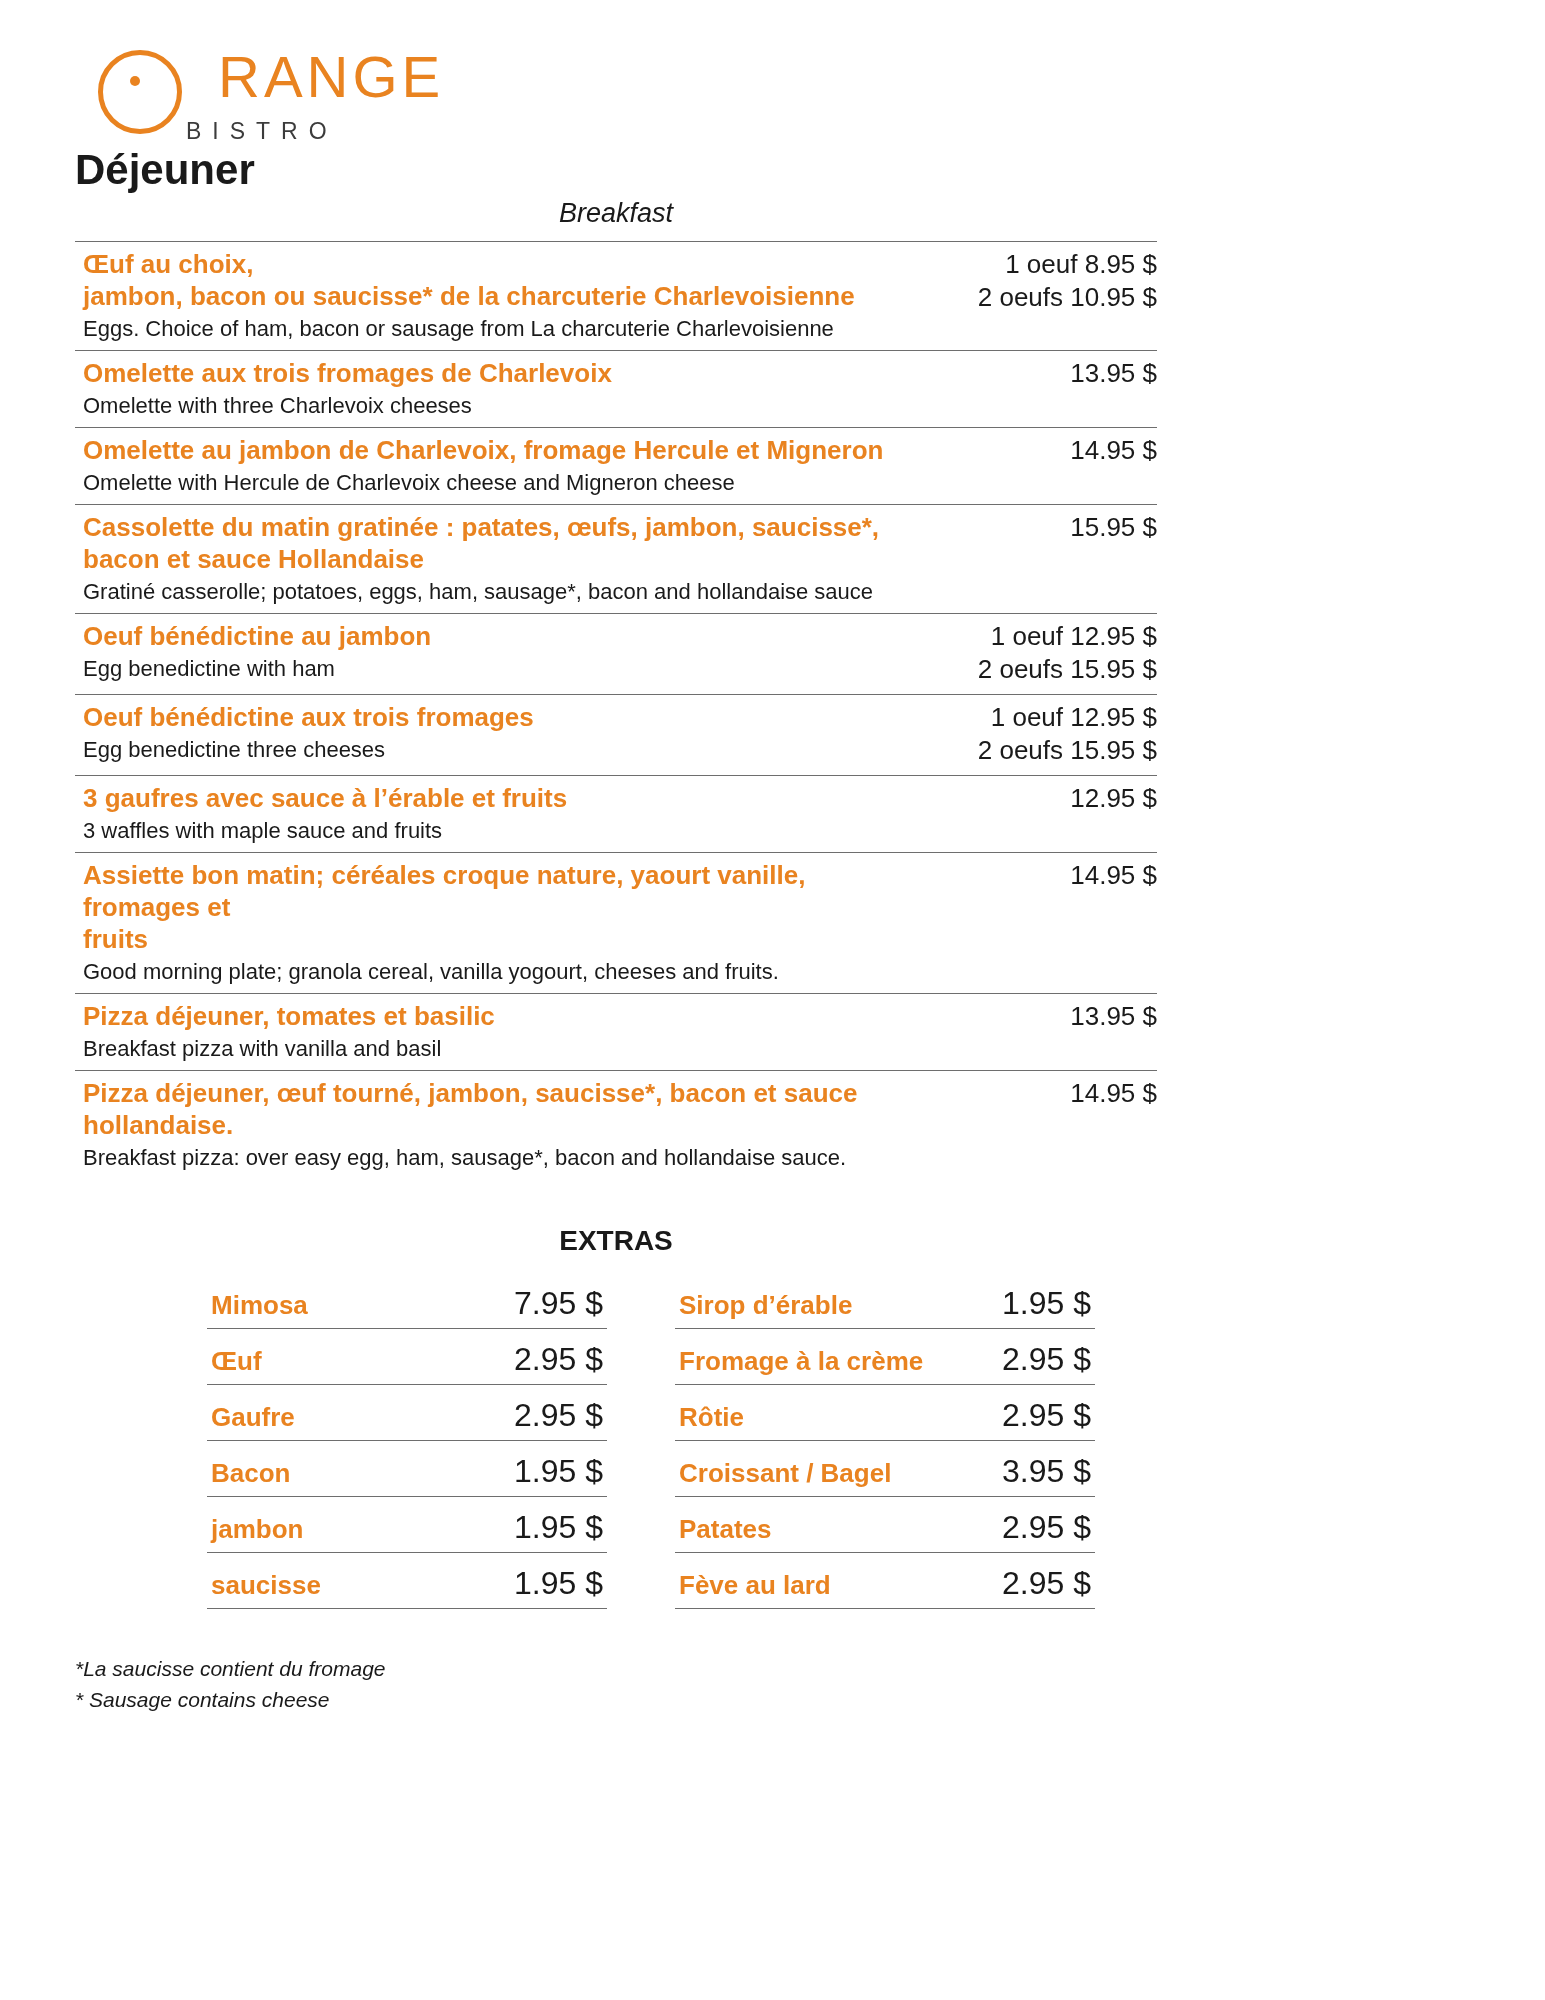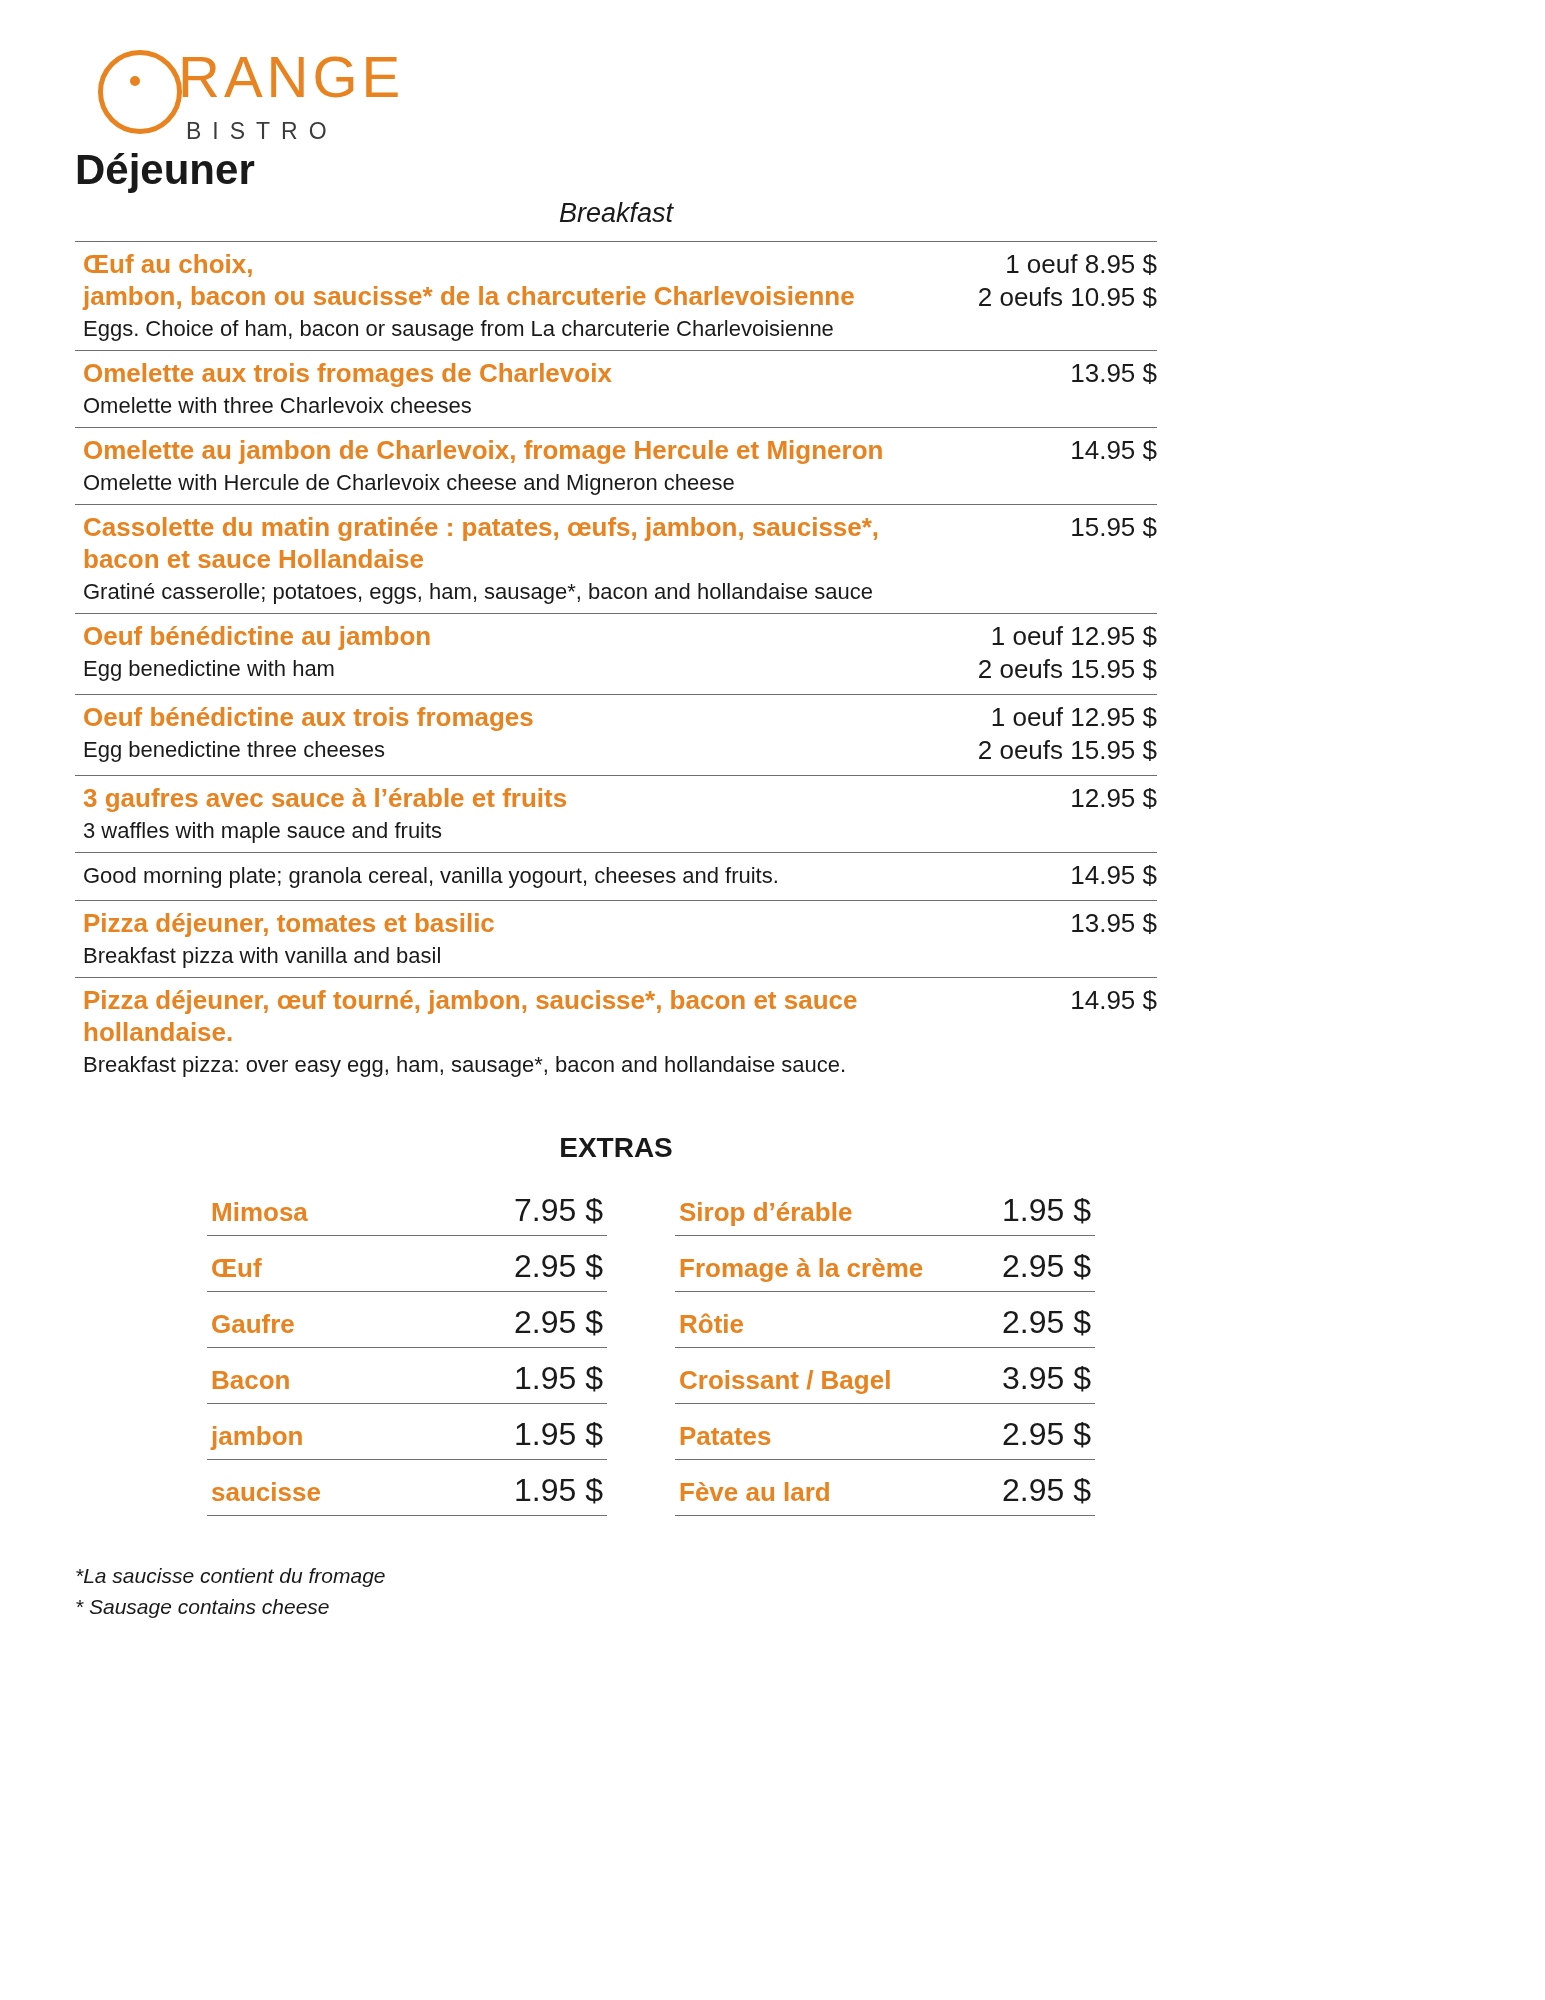--- a/index.html
+++ b/index.html
@@ -15,21 +15,21 @@
     height: 2000px;
     background: #ffffff;
     color: var(--ink);
     font-family: "Liberation Sans", sans-serif;
     position: relative;
     overflow: hidden;
   }
 
   
   .logo { position: absolute; left: 98px; top: 50px; }
-  .logo-row { display: flex; align-items: flex-start; }
+  .logo-row { display: flex; align-items: flex-start; gap: 40px; }
   .logo-circle {
     width: 84px; height: 84px;
     border: 5px solid var(--accent);
     border-radius: 50%;
     position: relative;
     flex: 0 0 auto;
   }
   .logo-dot {
     position: absolute; left: 27px; top: 21px;
     width: 10px; height: 10px;
@@ -152,20 +152,22 @@
       </div>
       <div class="menu-item">
         <div class="item-text">
           <div class="item-title">3 gaufres avec sauce à l’érable et fruits</div>
           <div class="item-desc">3 waffles with maple sauce and fruits</div>
         </div>
         <div class="item-price">12.95 $</div>
       </div>
       <div class="menu-item">
         <div class="item-text">
+          <div class="item-title">Assiette bon matin; céréales croque nature, yaourt vanille, fromages et
+fruits</div>
           <div class="item-desc">Good morning plate; granola cereal, vanilla yogourt, cheeses and fruits.</div>
         </div>
         <div class="item-price">14.95 $</div>
       </div>
       <div class="menu-item">
         <div class="item-text">
           <div class="item-title">Pizza déjeuner, tomates et basilic</div>
           <div class="item-desc">Breakfast pizza with vanilla and basil</div>
         </div>
         <div class="item-price">13.95 $</div>

